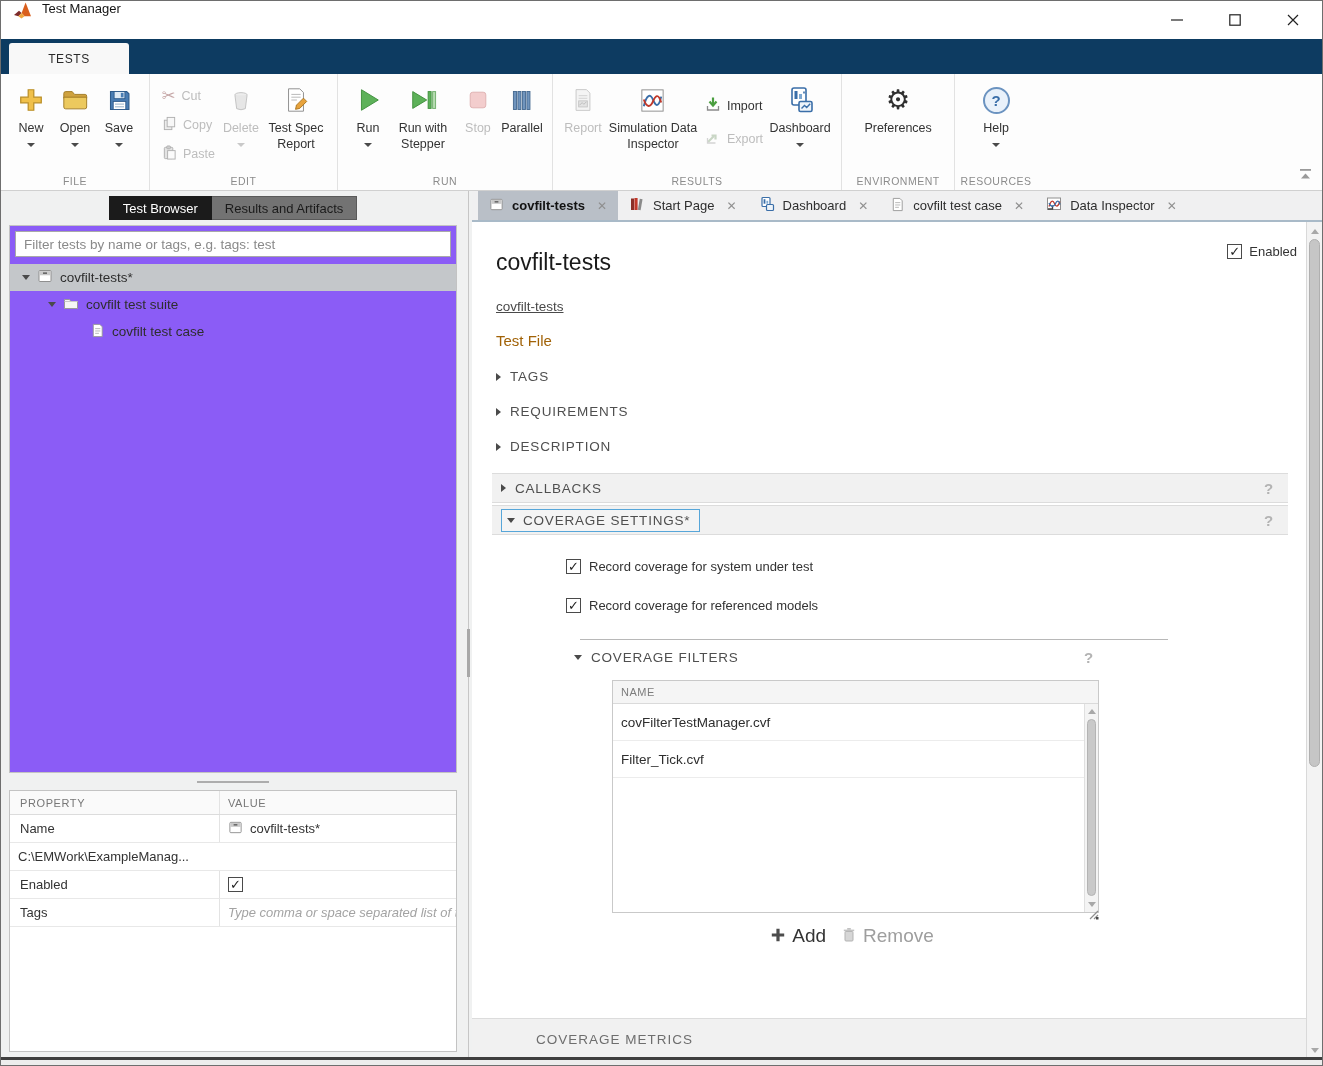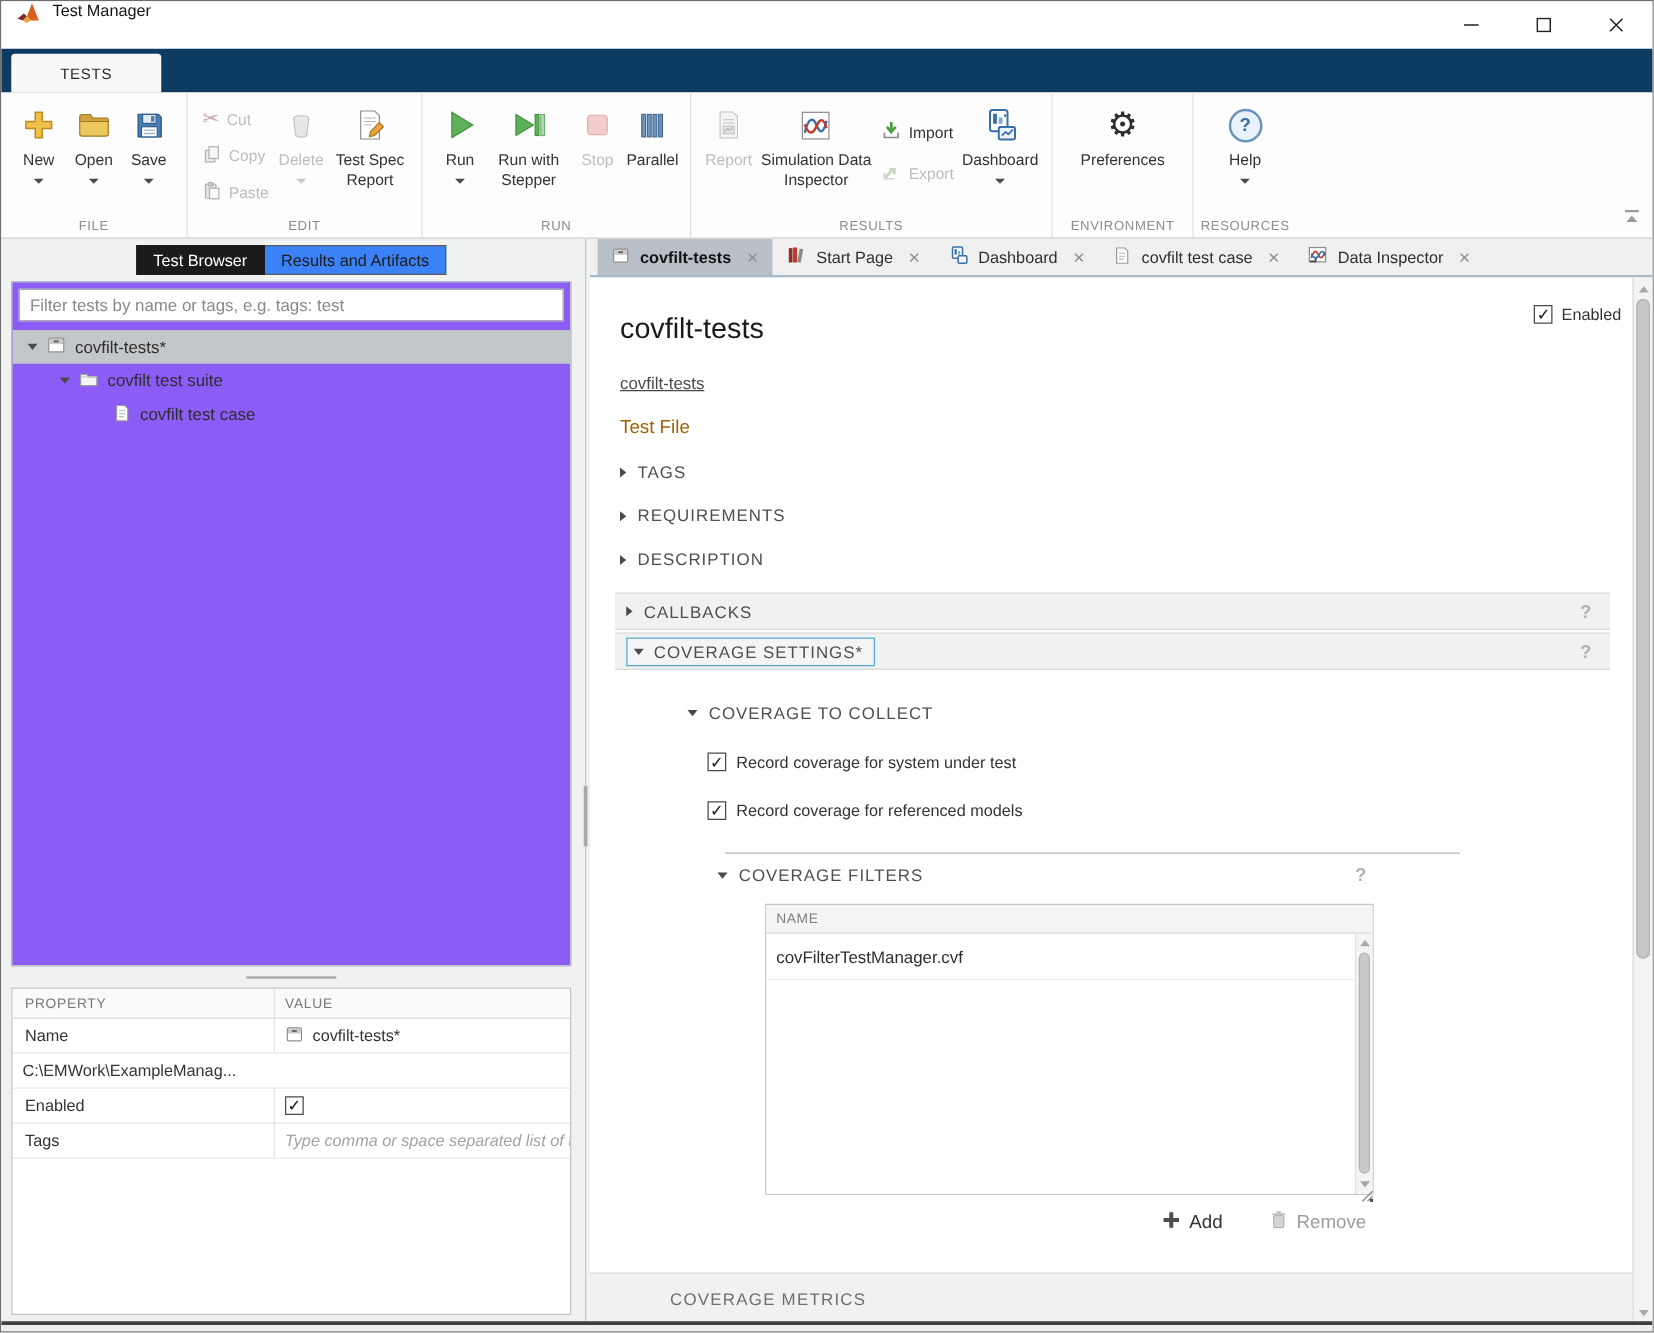--- a/index.html
+++ b/index.html
@@ -42,21 +42,21 @@
   .left-panel{width:464px;display:flex;flex-direction:column;background:var(--panel-gray,#f0f1f1)}
   .vsplitter{width:7px;position:relative;background:var(--panel-gray,#f0f1f1);cursor:col-resize}
   .vsplitter .line{position:absolute;left:3px;top:0;bottom:0;width:1px;background:#c6c6c6}
   .vsplitter .handle{position:absolute;left:2px;top:438px;width:3px;height:48px;background:#a8a8a8}
   .right-panel{flex:1;display:flex;flex-direction:column;min-width:0}
 
   
   .lp-tabs{height:34px;display:flex;align-items:center;justify-content:center}
   .lp-tab{height:24px;display:flex;align-items:center;padding:0 13px;font-size:13px;cursor:pointer}
   .lp-tab.active{background:#1b1b1b;color:#fff;border:1px solid #1b1b1b}
-  .lp-tab.inactive{background:#3b82f6;color:#1b1b1b;border:1px solid #5a5a5a;border-left:none}
+  .lp-tab.inactive{background:#737373;color:#1b1b1b;border:1px solid #5a5a5a;border-left:none}
   .browser-box{margin:0 8px;height:548px;background:#8b5cf6;border:1px solid #c3c3c3;padding:5px;overflow:hidden}
   .filter-input{width:100%;height:26px;border:1px solid #a9a9a9;padding:0 8px;font-size:13.5px;font-family:inherit;color:#333;outline:none}
   .filter-input::placeholder{color:#8a8a8a}
   .tree{margin:7px -5px 0}
   .tree-row{height:27px;display:flex;align-items:center;gap:7px;font-size:13.5px;color:#2e2e2e;cursor:pointer}
   .tree-row.selected{background:var(--selection-gray,#c4c7ca)}
   .tri-d{width:0;height:0;border-left:4.5px solid transparent;border-right:4.5px solid transparent;border-top:5px solid #4a4a4a}
   .tri-r{width:0;height:0;border-top:4.5px solid transparent;border-bottom:4.5px solid transparent;border-left:5px solid #4a4a4a}
   .hsplitter{height:17px;position:relative;cursor:row-resize}
   .hsplitter .handle{position:absolute;top:8px;left:50%;margin-left:-36px;width:72px;height:2px;background:#adadad}
@@ -100,21 +100,21 @@
   .filters-table{position:relative;margin:14px 0 0 116px;width:487px;height:233px;border:1px solid #c9c9c9;background:#fff}
   .ft-header{height:23px;background:#f5f5f5;border-bottom:1px solid #dadada;display:flex;align-items:center;padding-left:8px;font-size:11px;letter-spacing:.5px;color:#7d7d7d}
   .ft-row{height:37px;display:flex;align-items:center;padding-left:8px;font-size:13.5px;color:#2e2e2e;border-bottom:1px solid #ececec;cursor:pointer;margin-right:14px}
   .ft-scroll{position:absolute;top:23px;right:0;bottom:0;width:14px;background:#f4f4f4;border-left:1px solid #e0e0e0}
   .sb-up,.sb-down{position:absolute;left:0;right:0;height:13px;display:flex;align-items:center;justify-content:center}
   .sb-up{top:1px}.sb-down{bottom:1px}
   .tri-up-sm{width:0;height:0;border-left:4px solid transparent;border-right:4px solid transparent;border-bottom:5px solid #a8a8a8}
   .tri-dn-sm{width:0;height:0;border-left:4px solid transparent;border-right:4px solid transparent;border-top:5px solid #a8a8a8}
   .ft-thumb{position:absolute;left:2px;right:2px;top:15px;bottom:16px;background:#c9c9c9;border:1px solid #b4b4b4;border-radius:5px}
   .grip{position:absolute;right:-1px;bottom:-12px}
-  .addremove{margin:12px 0 0 116px;width:487px;display:flex;justify-content:flex-end;align-items:center;gap:38px;padding-right:6px;font-size:15px}
+  .addremove{margin:12px 0 0 116px;width:487px;display:flex;justify-content:center;align-items:center;gap:16px;padding-right:6px;font-size:19px}
   .btn-inline{display:flex;align-items:center;gap:7px;color:#333;cursor:pointer;background:none;border:0;font:inherit;padding:0}
   .btn-inline.disabled{color:#9e9e9e;cursor:default}
   .exclude-row{margin:24px 0 0 70px}
   .metrics-band{position:absolute;left:0;right:16px;bottom:0;height:41px;background:var(--bar-gray,#f1f1f1);border-top:1px solid #dcdcdc;display:flex;align-items:center;padding-left:64px;font-size:13.5px;letter-spacing:1px;color:#6e6e6e}
 
   
   .content-scroll{position:absolute;top:0;right:0;bottom:0;width:16px;background:#f3f3f3;border-left:1px solid #d9d9d9}
   .cs-up{position:absolute;top:2px;left:0;right:0;height:14px;display:flex;align-items:center;justify-content:center}
   .cs-down{position:absolute;bottom:2px;left:0;right:0;height:14px;display:flex;align-items:center;justify-content:center}
   .cs-thumb{position:absolute;top:17px;left:2px;width:11px;height:528px;background:#c6c6c6;border:1px solid #b0b0b0;border-radius:6px}
@@ -573,24 +573,20 @@
           </div>
 
           <div class="sec-bar">
             <span class="focus-box">
               <span class="tri-d"></span>
               <span>COVERAGE SETTINGS*</span>
             </span>
             <span class="qmark">?</span>
           </div>
 
-          <div class="sub-head cov-collect">
-            <span class="tri-d"></span>
-            <span>COVERAGE TO COLLECT</span>
-          </div>
 
           <div class="cb-row">
             <span class="cb checked"></span>
             <span>Record coverage for system under test</span>
           </div>
           <div class="cb-row">
             <span class="cb checked"></span>
             <span>Record coverage for referenced models</span>
           </div>
 
@@ -598,20 +594,21 @@
 
           <div class="sub-head filters-head">
             <span class="tri-d"></span>
             <span>COVERAGE FILTERS</span>
             <span class="qmark">?</span>
           </div>
 
           <div class="filters-table">
             <div class="ft-header">NAME</div>
             <div class="ft-row">covFilterTestManager.cvf</div>
+            <div class="ft-row">Filter_Tick.cvf</div>
             <div class="ft-scroll">
               <div class="sb-up">
                   <span class="tri-up-sm"></span>
                 </div>
               <div class="ft-thumb"></div>
               <div class="sb-down">
                   <span class="tri-dn-sm"></span>
                 </div>
               <div class="grip">
                 <svg width="11" height="11" viewBox="0 0 11 11">

